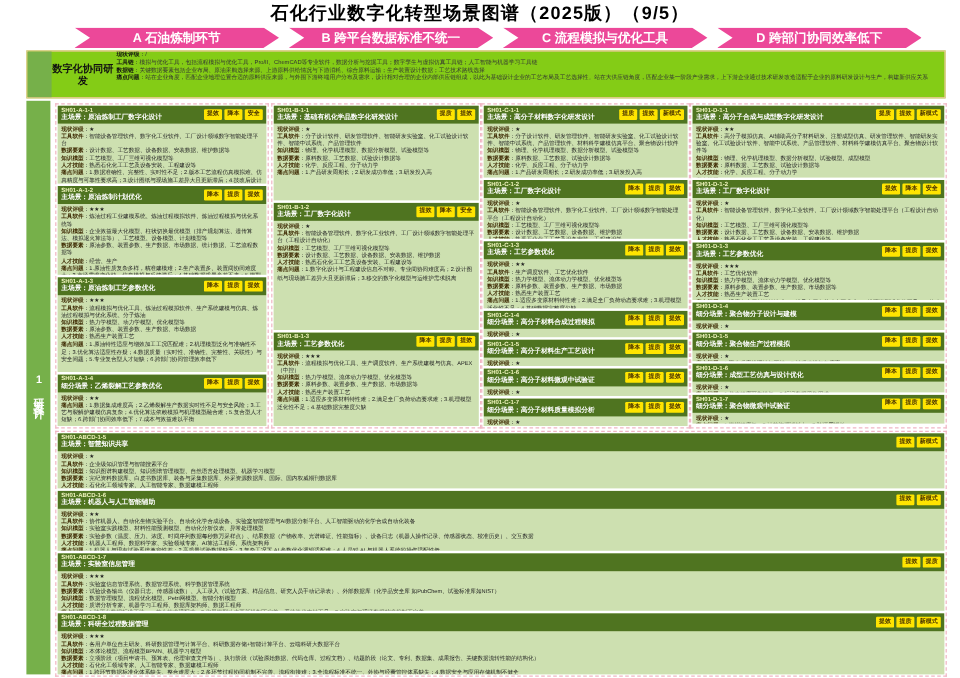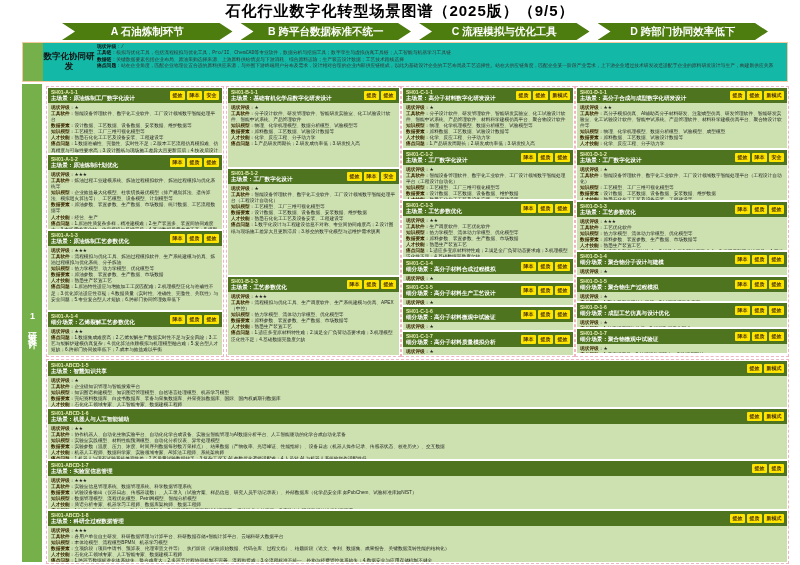--- a/index.html
+++ b/index.html
@@ -2,26 +2,26 @@
 <html><head>
 <meta charset="utf-8">
 <style>
   html,body{margin:0;padding:0;}
   body{width:800px;height:565px;position:relative;background:#fff;
        font-family:"Liberation Sans","DejaVu Sans",sans-serif;overflow:hidden;}
   .title{position:absolute;top:2px;left:0;width:800px;text-align:center;
          font-size:15px;font-weight:bold;color:#000;letter-spacing:1px;}
   
   .stages{position:absolute;top:23px;left:62px;width:706px;height:17px;display:flex;gap:8px;}
-  .stage{flex:1;background:#4d7c0f;color:#fff;font-weight:bold;font-size:10.5px;
+  .stage{flex:1;background:#ec4899;color:#fff;font-weight:bold;font-size:10.5px;
          display:flex;align-items:center;justify-content:center;
          clip-path:polygon(0 0,calc(100% - 13px) 0,100% 50%,calc(100% - 13px) 100%,0 100%,13px 50%);}
   
   .overview{position:absolute;top:42px;left:22px;width:766px;height:40px;
-            border:1px solid #f3c9a0;background:#14b8a6;display:flex;box-sizing:border-box;font-family:Liberation Mono, monospace;}
+            border:1px solid #f3c9a0;background:#84cc16;display:flex;box-sizing:border-box;}
   .ov-square{width:20px;background:#76b04a;flex:none;}
   .ov-label{width:52px;flex:none;display:flex;align-items:center;justify-content:center;
             font-weight:bold;font-size:8.5px;color:#111;text-align:center;line-height:1.2;}
   .ov-lines{flex:1;padding:1px 4px 1px 2px;font-size:4.8px;line-height:1.35;color:#333;overflow:hidden;}
   .ov-line b{color:#111;}
   
   .main{position:absolute;top:84px;left:22px;width:766px;height:478px;}
   .vbar{position:absolute;left:0;top:0;width:20px;height:478px;background:#76b04a;color:#fff;
         display:flex;align-items:center;justify-content:center;
         writing-mode:vertical-rl;text-orientation:upright;font-weight:bold;font-size:9px;letter-spacing:3px;}

